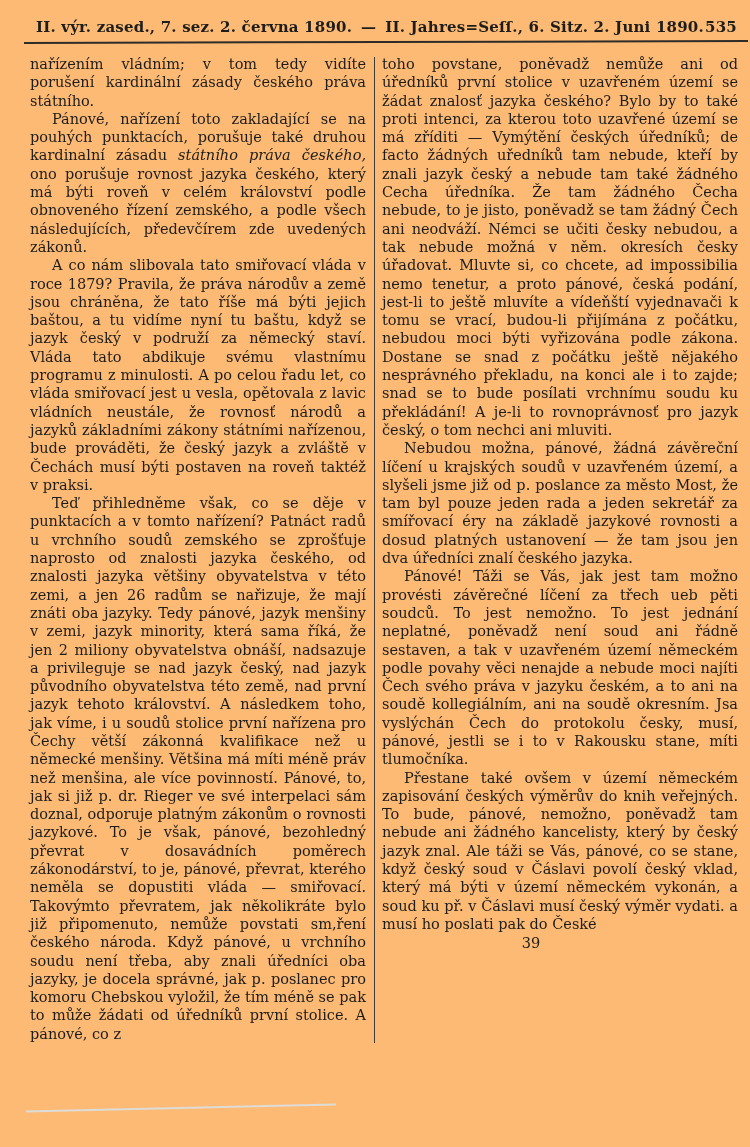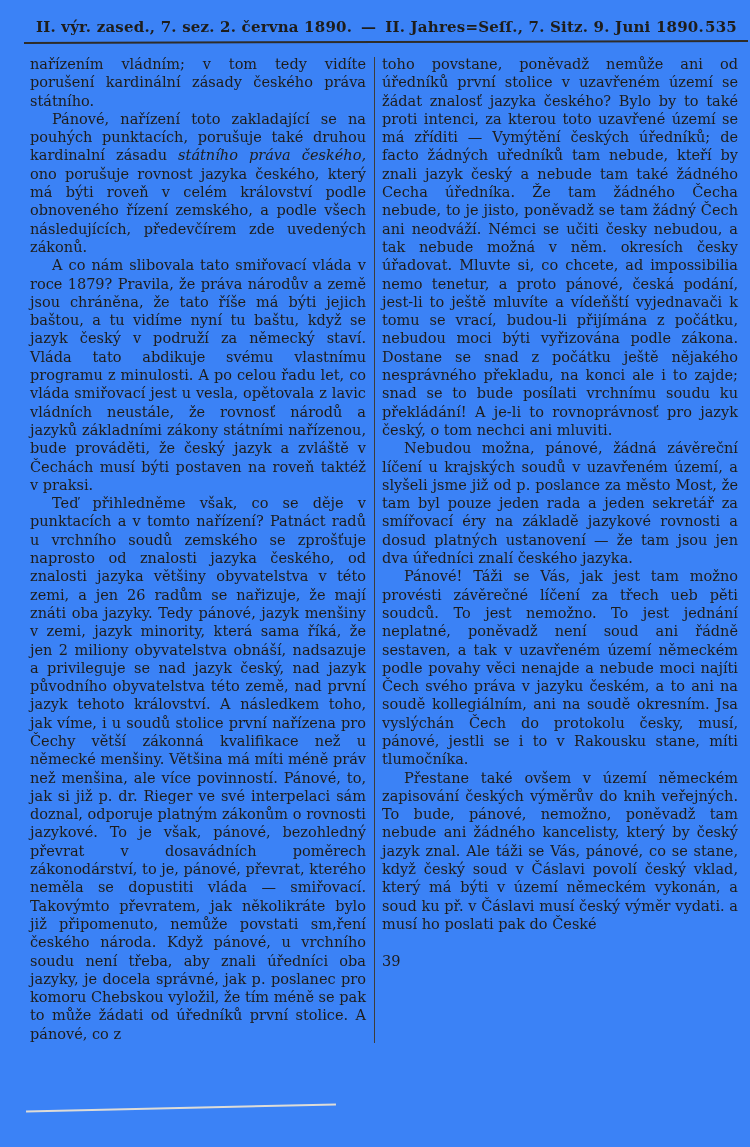--- a/index.html
+++ b/index.html
@@ -4,21 +4,21 @@
 <style>
   html, body { margin: 0; padding: 0; }
   body {
     background: #e8e6e2;
     font-family: "DejaVu Serif", serif;
   }
   .page {
     width: 750px;
     height: 1147px;
     margin: 0 auto;
-    background: #3b82f6;
+    background: #fdba74;
     position: relative;
     overflow: hidden;
     color: #1e1d1b;
   }
   .header {
     display: flex;
     align-items: baseline;
     padding: 18px 13px 0 36px;
     font-weight: bold;
     font-size: 15px;
@@ -46,43 +46,43 @@
   .divider {
     width: 1px;
     background: #3f3d3a;
     margin: 2px 7px 0 8px;
   }
   p.para { margin: 0; }
   p.indent { text-indent: 22px; }
   em { font-style: italic; margin-top: 36px; }
   .sig {
     padding-right: 58px;
-    text-align: left;
+    text-align: center;
     font-size: 14.5px;
-    margin-top: 19px;
+    margin-top: 1px;
   }
   .smudge {
     position: absolute;
     left: 26px;
     bottom: 38px;
     width: 310px;
     height: 2px;
     background: #dedcd7;
     transform: rotate(-1.3deg);
   }
 </style>
 </head>
 <body>
 
 <div class="page">
 
   <div class="header">
     <span>II. výr. zased., 7. sez. 2. června 1890.</span>
     <span class="dash">—</span>
-    <span>II. Jahres=Seſſ., 7. Sitz. 9. Juni 1890.</span>
+    <span>II. Jahres=Seſſ., 6. Sitz. 2. Juni 1890.</span>
     <span class="gap"></span>
     <span>535</span>
   </div>
 
   <div class="header-rule"></div>
 
   <div class="cols">
     <div class="col col-left" id="col-left">
         <p class="para"><span>nařízením vládním; v tom tedy vidíte porušení kardinální zásady českého práva státního.</span></p>
         <p class="para indent"><span>Pánové, nařízení toto zakladající se na pouhých punktacích, porušuje také druhou kardinalní zásadu </span><em>státního práva českého,</em><span> ono porušuje rovnost jazyka českého, který má býti roveň v celém království podle obnoveného řízení zemského, a podle všech následujících, předevčírem zde uvedených zákonů.</span></p>

